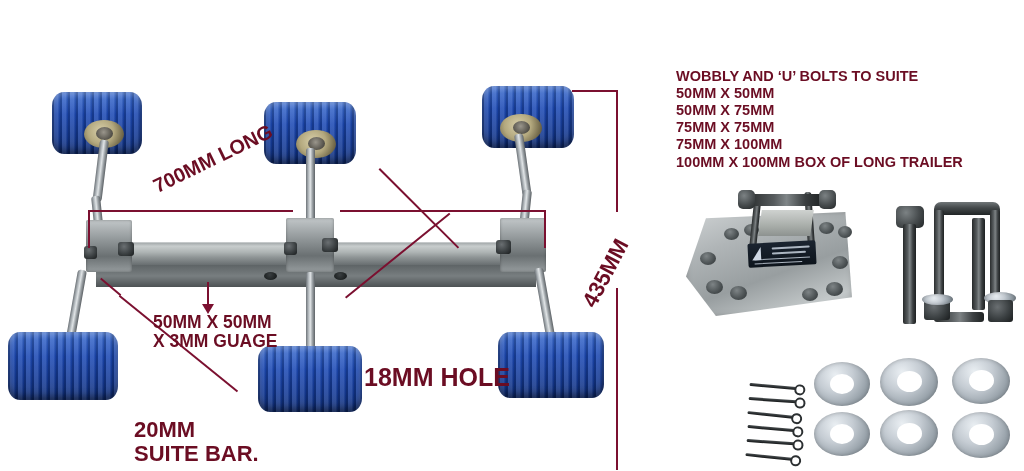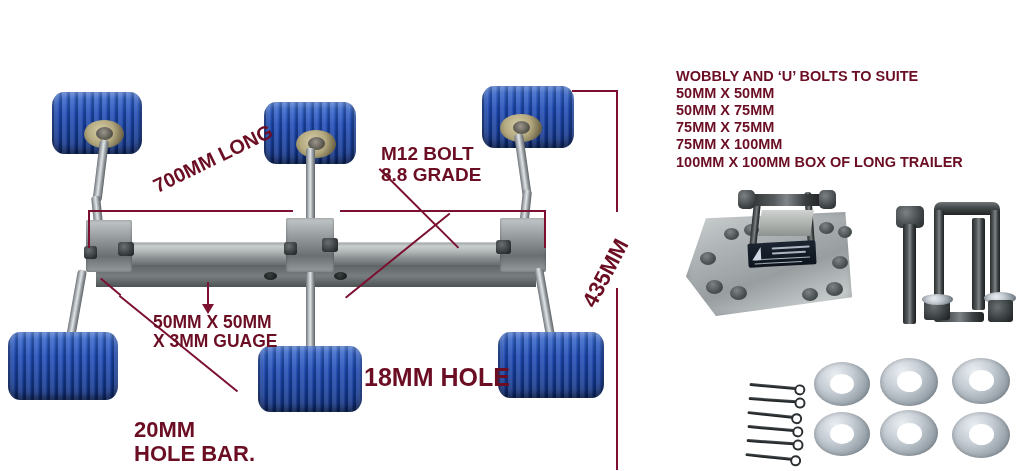--- a/index.html
+++ b/index.html
@@ -281,30 +281,28 @@
 
   <div class="leader" style="left:345px; top:297px; width:134px; transform:rotate(-39deg);"></div>
 
   <div class="leader" style="left:120px; top:295px; width:152px; transform:rotate(39deg);"></div>
   <div class="leader" style="left:120px; top:296px; width:26px; transform:rotate(-140deg);"></div>
 
   <div class="anno" style="left:150px; top:178px; font-size:20px; transform:rotate(-26deg); transform-origin:left top;">700MM LONG</div>
 
   <div class="anno" style="left:578px; top:300px; font-size:22px; transform:rotate(-62deg); transform-origin:left top;">435MM</div>
 
-  <div class="anno" style="left:381px; top:144px; font-size:19px;">M12 BOLT
-8.8 GRADE</div>
 
   <div class="anno" style="left:153px; top:313px; font-size:17.5px;">50MM X 50MM
 X 3MM GUAGE</div>
 
   <div class="anno" style="left:364px; top:364px; font-size:25px;">18MM HOLE</div>
 
   <div class="anno" style="left:134px; top:418px; font-size:22px;">20MM
-HOLE BAR.</div>
+SUITE BAR.</div>
 
   <div class="spec-list">
     <div>WOBBLY AND ‘U’ BOLTS TO SUITE</div>
     <div>50MM X 50MM</div>
     <div>50MM X 75MM</div>
     <div>75MM X 75MM</div>
     <div>75MM X 100MM</div>
     <div>100MM X 100MM BOX OF LONG TRAILER</div>
   </div>
 

